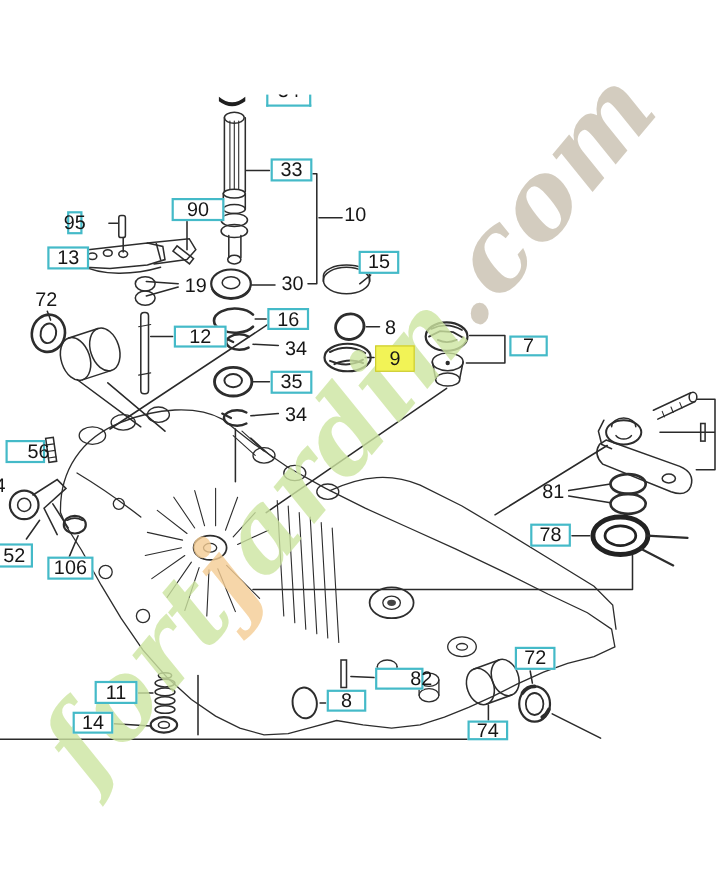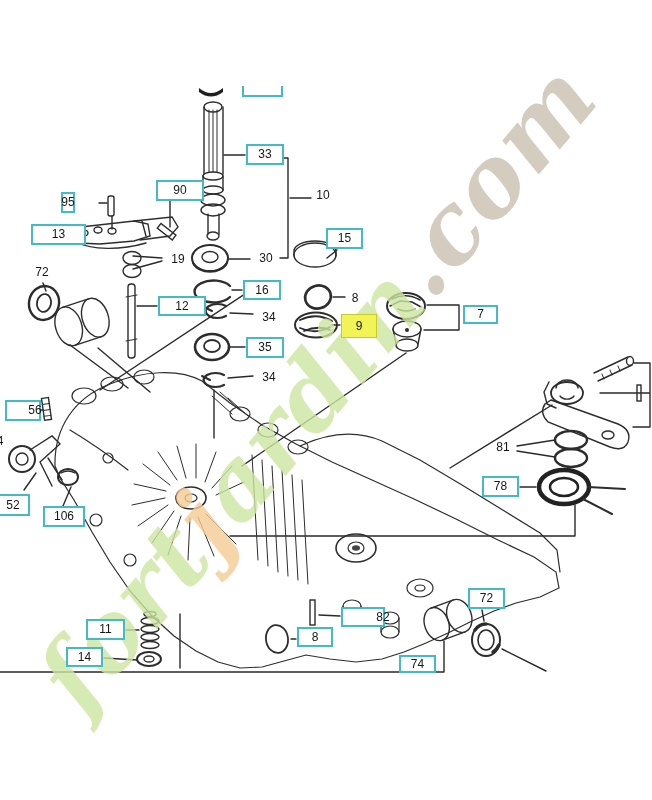--- a/index.html
+++ b/index.html
@@ -11,28 +11,28 @@
   #watermark{
     position:absolute;left:58px;top:648px;z-index:2;
     transform:rotate(-50deg);transform-origin:0 50%;
     font-family:"DejaVu Serif", serif;font-style:italic;font-weight:bold;
     font-size:96px;line-height:96px;letter-spacing:2px;white-space:nowrap;
     opacity:0.8;pointer-events:none;
   }
   #callouts{position:absolute;left:0;top:0;width:652px;height:800px;z-index:3;}
   .callout{
     position:absolute;display:flex;align-items:center;justify-content:center;
-    font-size:12px;color:#161616;box-sizing:border-box;line-height:19px;
+    font-size:18px;color:#161616;box-sizing:border-box;line-height:19px;
   }
   .callout.boxed{background:#ffffff;border:2px solid #44bac8;}
   .callout.highlight{background:#f2f356;border:1px solid #c9c92e;}
   .callout.plain{background:transparent;}
   .callout.cut-top{overflow:hidden;border-top:none;align-items:flex-start;}
   .callout.cut-top span{transform:translateY(-13px);}
-  .callout.cut-bottom{overflow:hidden;}
+  .callout.cut-bottom{overflow:hidden;margin-left:26px;}
 </style>
 </head>
 <body>
 
 <div id="screen">
 
   <svg id="art" width="652" height="800" viewBox="0 0 652 800" fill="none" stroke="#2d2d2d" stroke-width="1.4" stroke-linecap="round">
 
     <g stroke="#2a2a2a">
       <path d="M283,158 H288 M288,158 V258 M290,198 H311 M280,258 H288"></path>
@@ -246,21 +246,21 @@
       </div>
       <div class="callout boxed" style="left: 156px; top: 180px; width: 48px; height: 21px;">
         <span>90</span>
       </div>
       <div class="callout boxed" style="left: 61px; top: 192px; width: 14px; height: 21px;">
         <span>95</span>
       </div>
       <div class="callout plain" style="left: 306px; top: 184px; width: 34px; height: 22px;">
         <span>10</span>
       </div>
-      <div class="callout boxed" style="left: 31px; top: 224px; width: 55px; height: 21px;">
+      <div class="callout boxed" style="left: 43px; top: 224px; width: 38px; height: 21px;">
         <span>13</span>
       </div>
       <div class="callout boxed" style="left: 326px; top: 228px; width: 37px; height: 21px; text-align: right;">
         <span>15</span>
       </div>
       <div class="callout plain" style="left: 164px; top: 248px; width: 28px; height: 22px;">
         <span>19</span>
       </div>
       <div class="callout plain" style="left: 251px; top: 247px; width: 30px; height: 22px;">
         <span>30</span>

